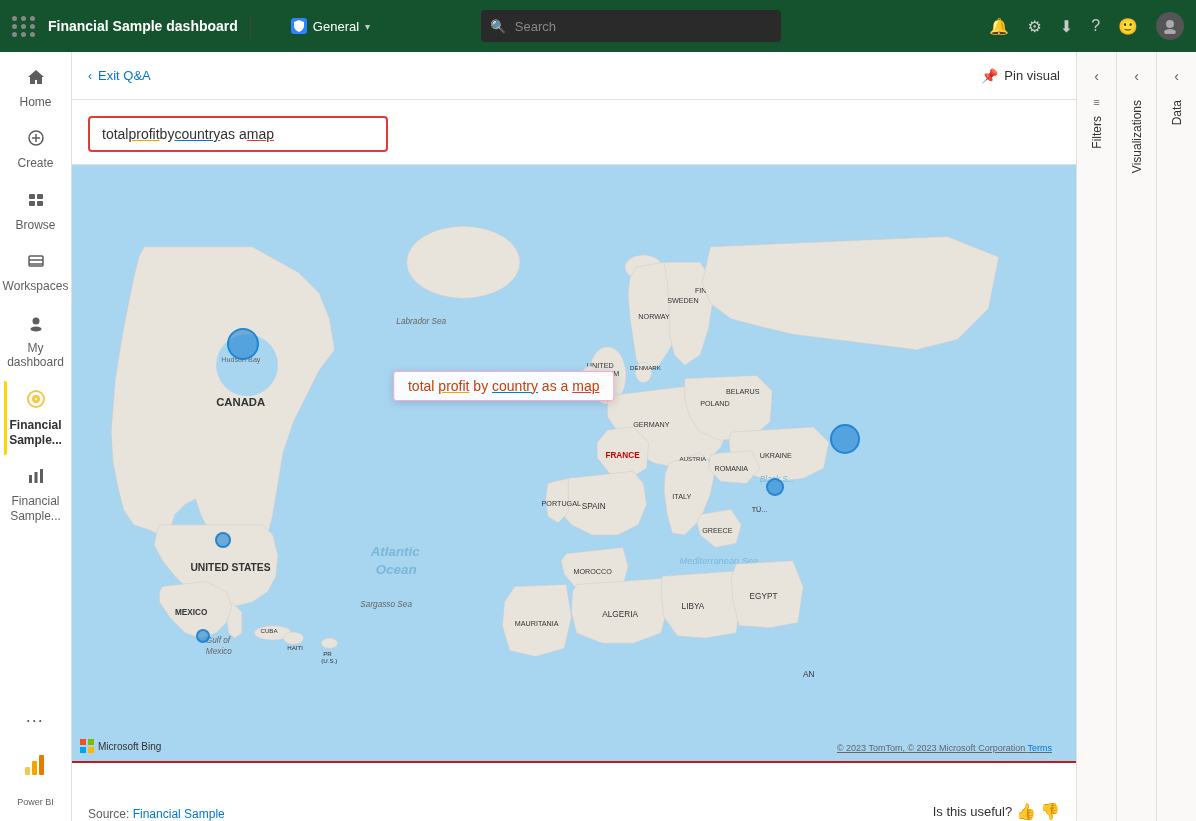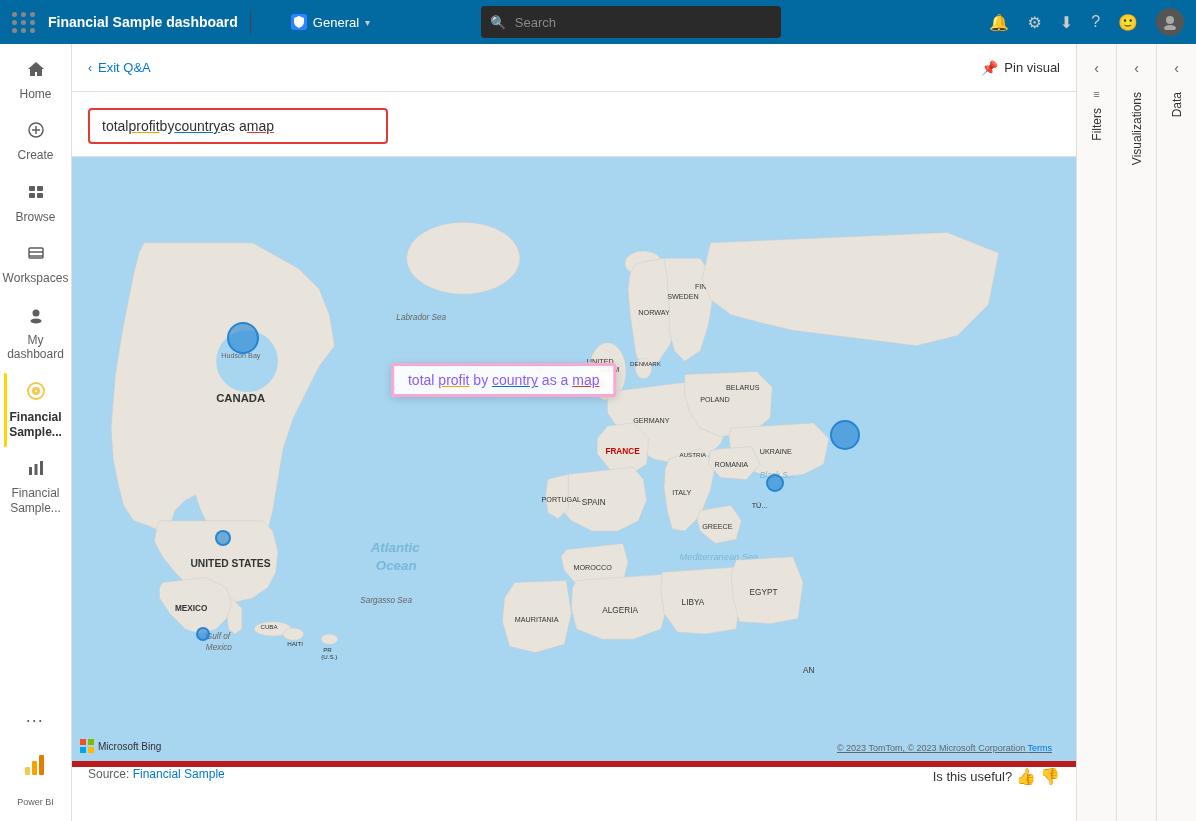--- a/index.html
+++ b/index.html
@@ -1,21 +1,21 @@
 <!DOCTYPE html>
 <html><head>
   <meta charset="utf-8">
   <style>
     * { box-sizing: border-box; margin: 0; padding: 0; }
     body { font-family: 'Segoe UI', Arial, sans-serif; background: #f3f2f1; width: 1196px; height: 821px; overflow: hidden; display: flex; flex-direction: column; }
 
     
     .topbar {
-      height: 44px;
-      background: #0369a1;
+      height: 52px;
+      background: #14532d;
       display: flex;
       align-items: center;
       padding: 0 12px;
       gap: 12px;
       flex-shrink: 0;
     }
     .topbar-dots { display: grid; grid-template-columns: repeat(3,6px); gap: 3px; }
     .topbar-dot { width: 5px; height: 5px; background: #888; border-radius: 50%; }
     .topbar-title { color: #fff; font-size: 14px; font-weight: 600; white-space: nowrap; }
     .topbar-divider { width: 1px; height: 24px; background: #444; }
@@ -132,25 +132,25 @@
       overflow: hidden;
     }
 
     
     .map-tooltip {
       position: absolute;
       top: 38%;
       left: 38%;
       transform: translate(-50%, -50%);
       background: rgba(255,255,255,0.92);
-      border: 3px solid #f9a8d4;
+      border: 1px solid #f9a8d4;
       padding: 6px 14px;
       border-radius: 3px;
       font-size: 14px;
-      color: #8b5cf6;
+      color: #c2410c;
       white-space: nowrap;
       box-shadow: 0 2px 8px rgba(0,0,0,0.15);
     }
 
     
     .bing-logo {
       position: absolute;
       bottom: 8px;
       left: 8px;
       font-size: 10px;
@@ -255,23 +255,23 @@
       transform: rotate(180deg);
       font-size: 12px;
       color: #323130;
       margin-top: 8px;
     }
 
     
     .footer {
       height: 60px;
       background: #fff;
-      border-top: 6px solid #b91c1c;
-      display: flex;
-      align-items: flex-start;
+      border-top: 2px solid #b91c1c;
+      display: flex;
+      align-items: flex-end;
       justify-content: space-between;
       padding: 0 16px;
     }
     .footer-source { font-size: 12px; color: #605e5c; }
     .footer-source a { color: #0078d4; text-decoration: none; }
     .footer-useful { display: flex; align-items: center; gap: 4px; font-size: 13px; color: #323130; }
     .footer-useful-label { color: #323130; }
     .thumb-btn { font-size: 16px; cursor: pointer; color: #323130; }
     .thumb-down { color: #e53935; }
 

